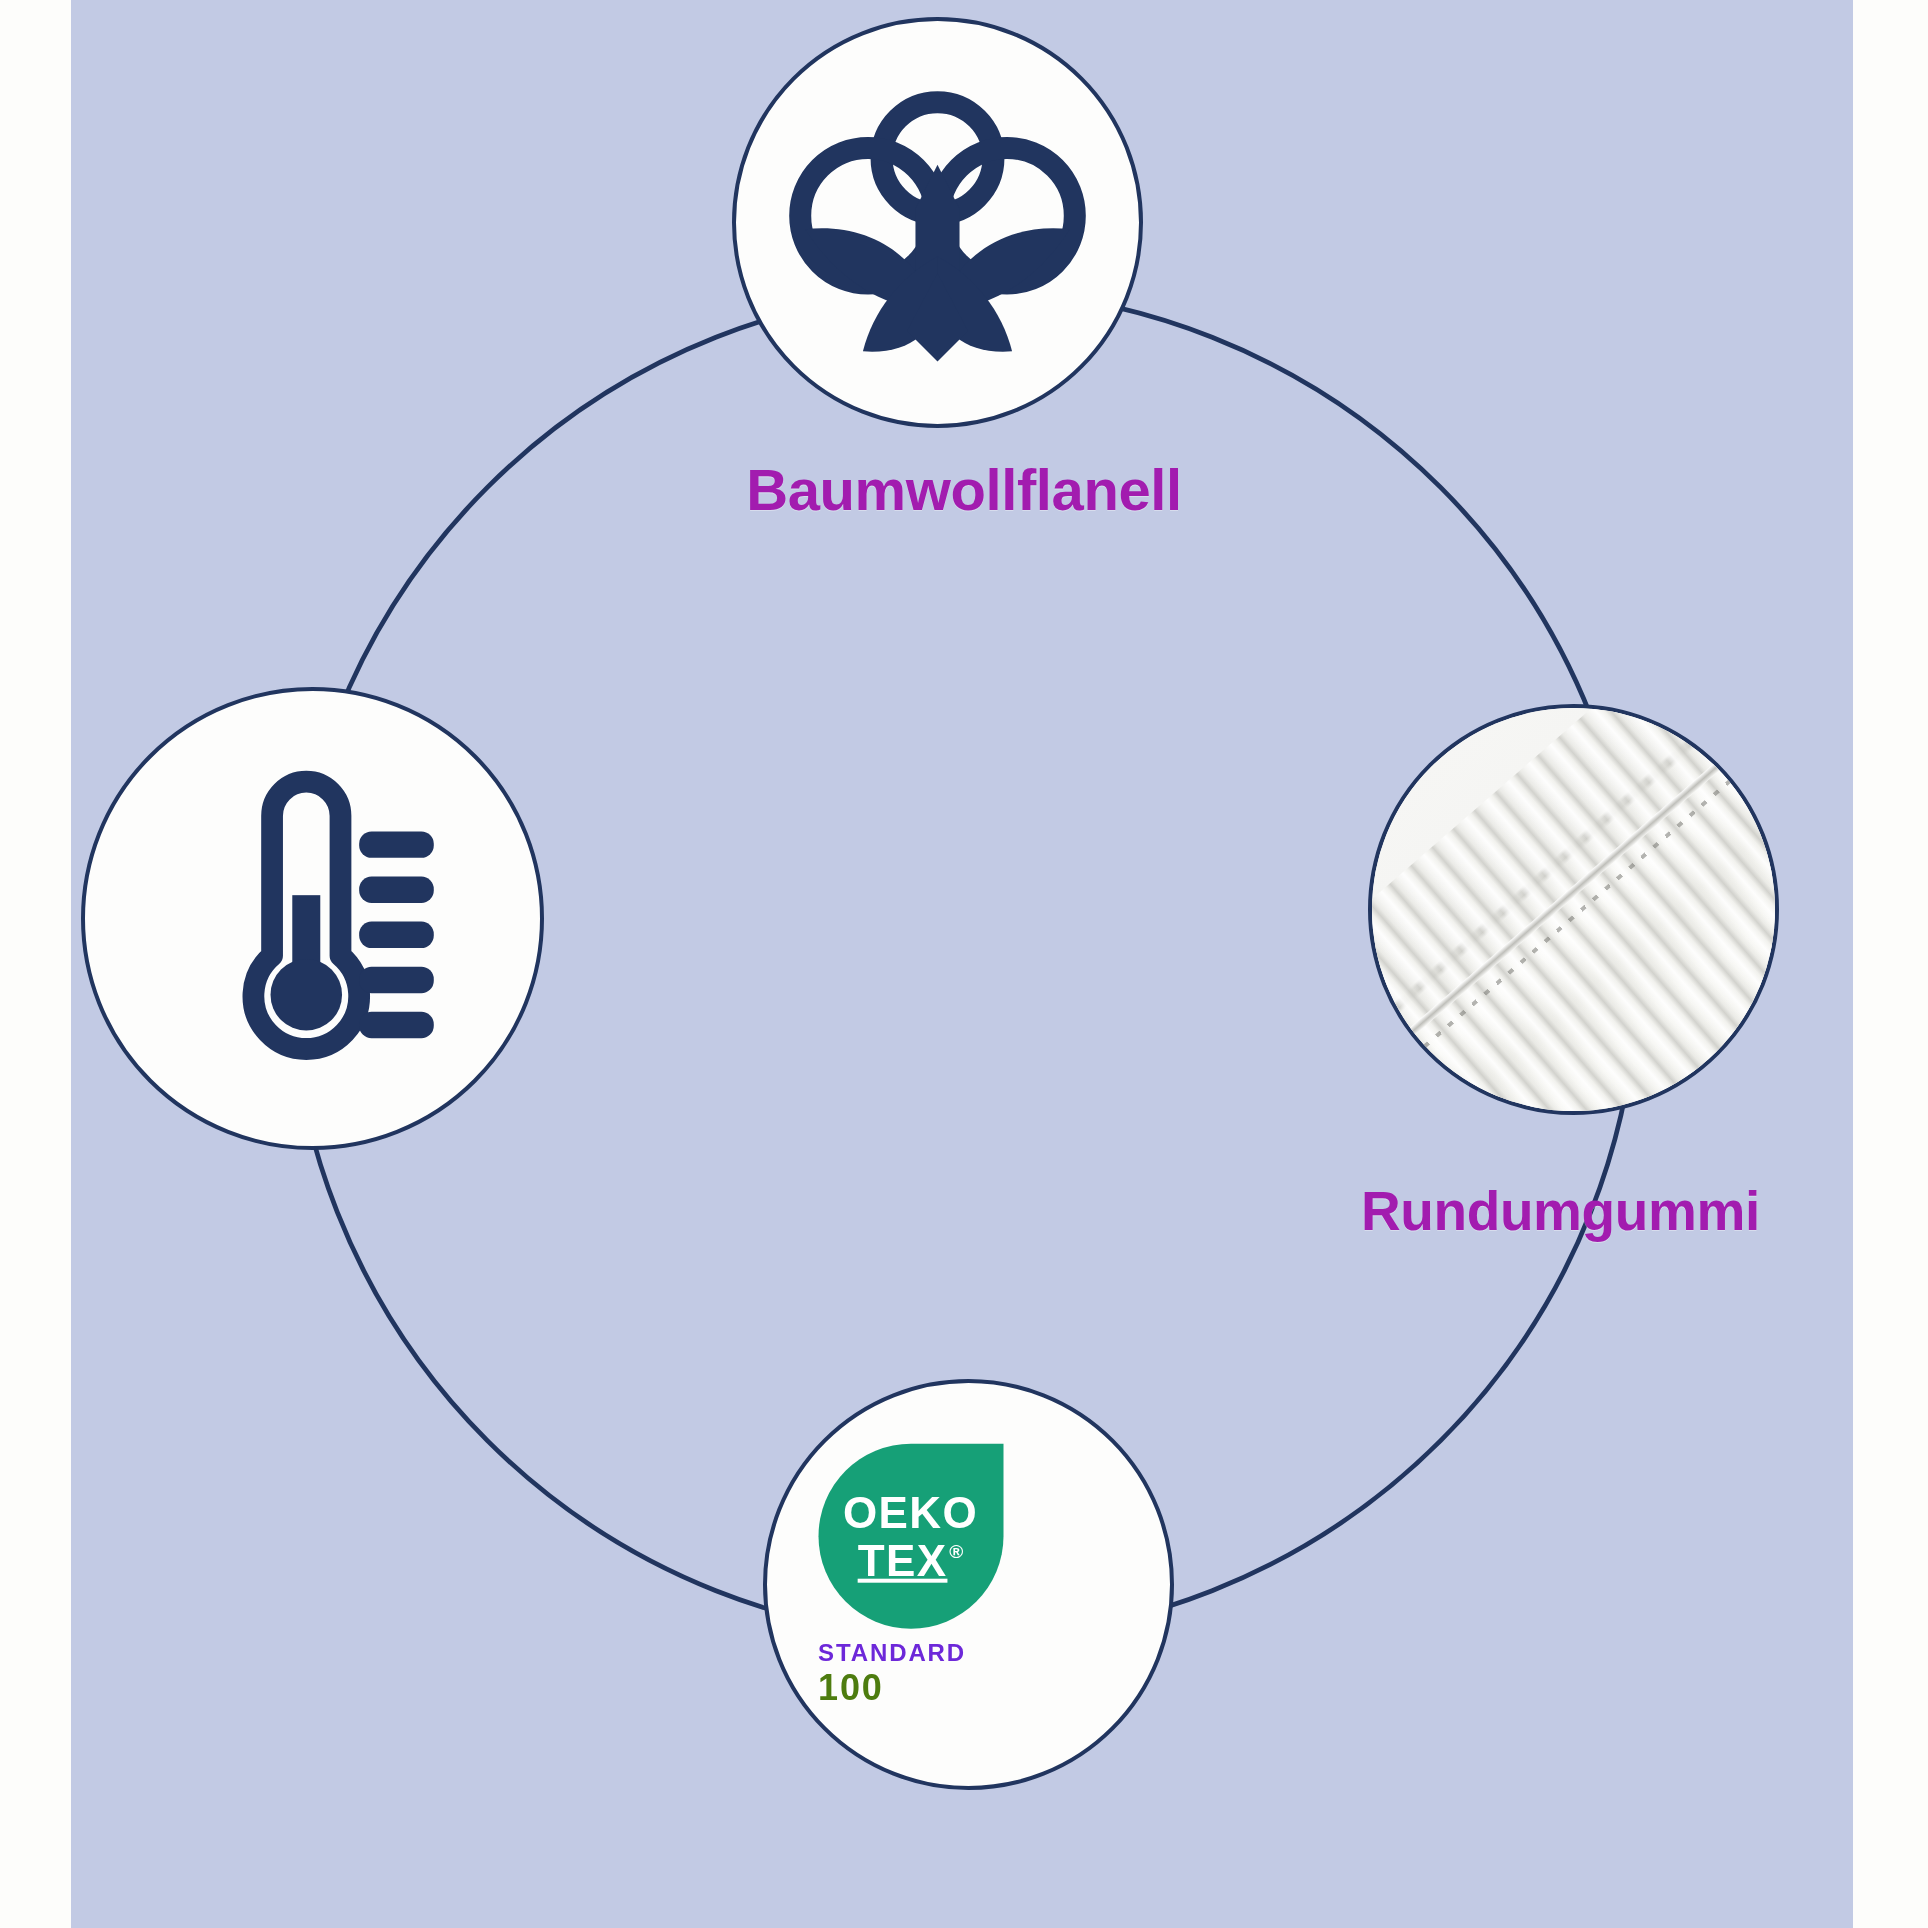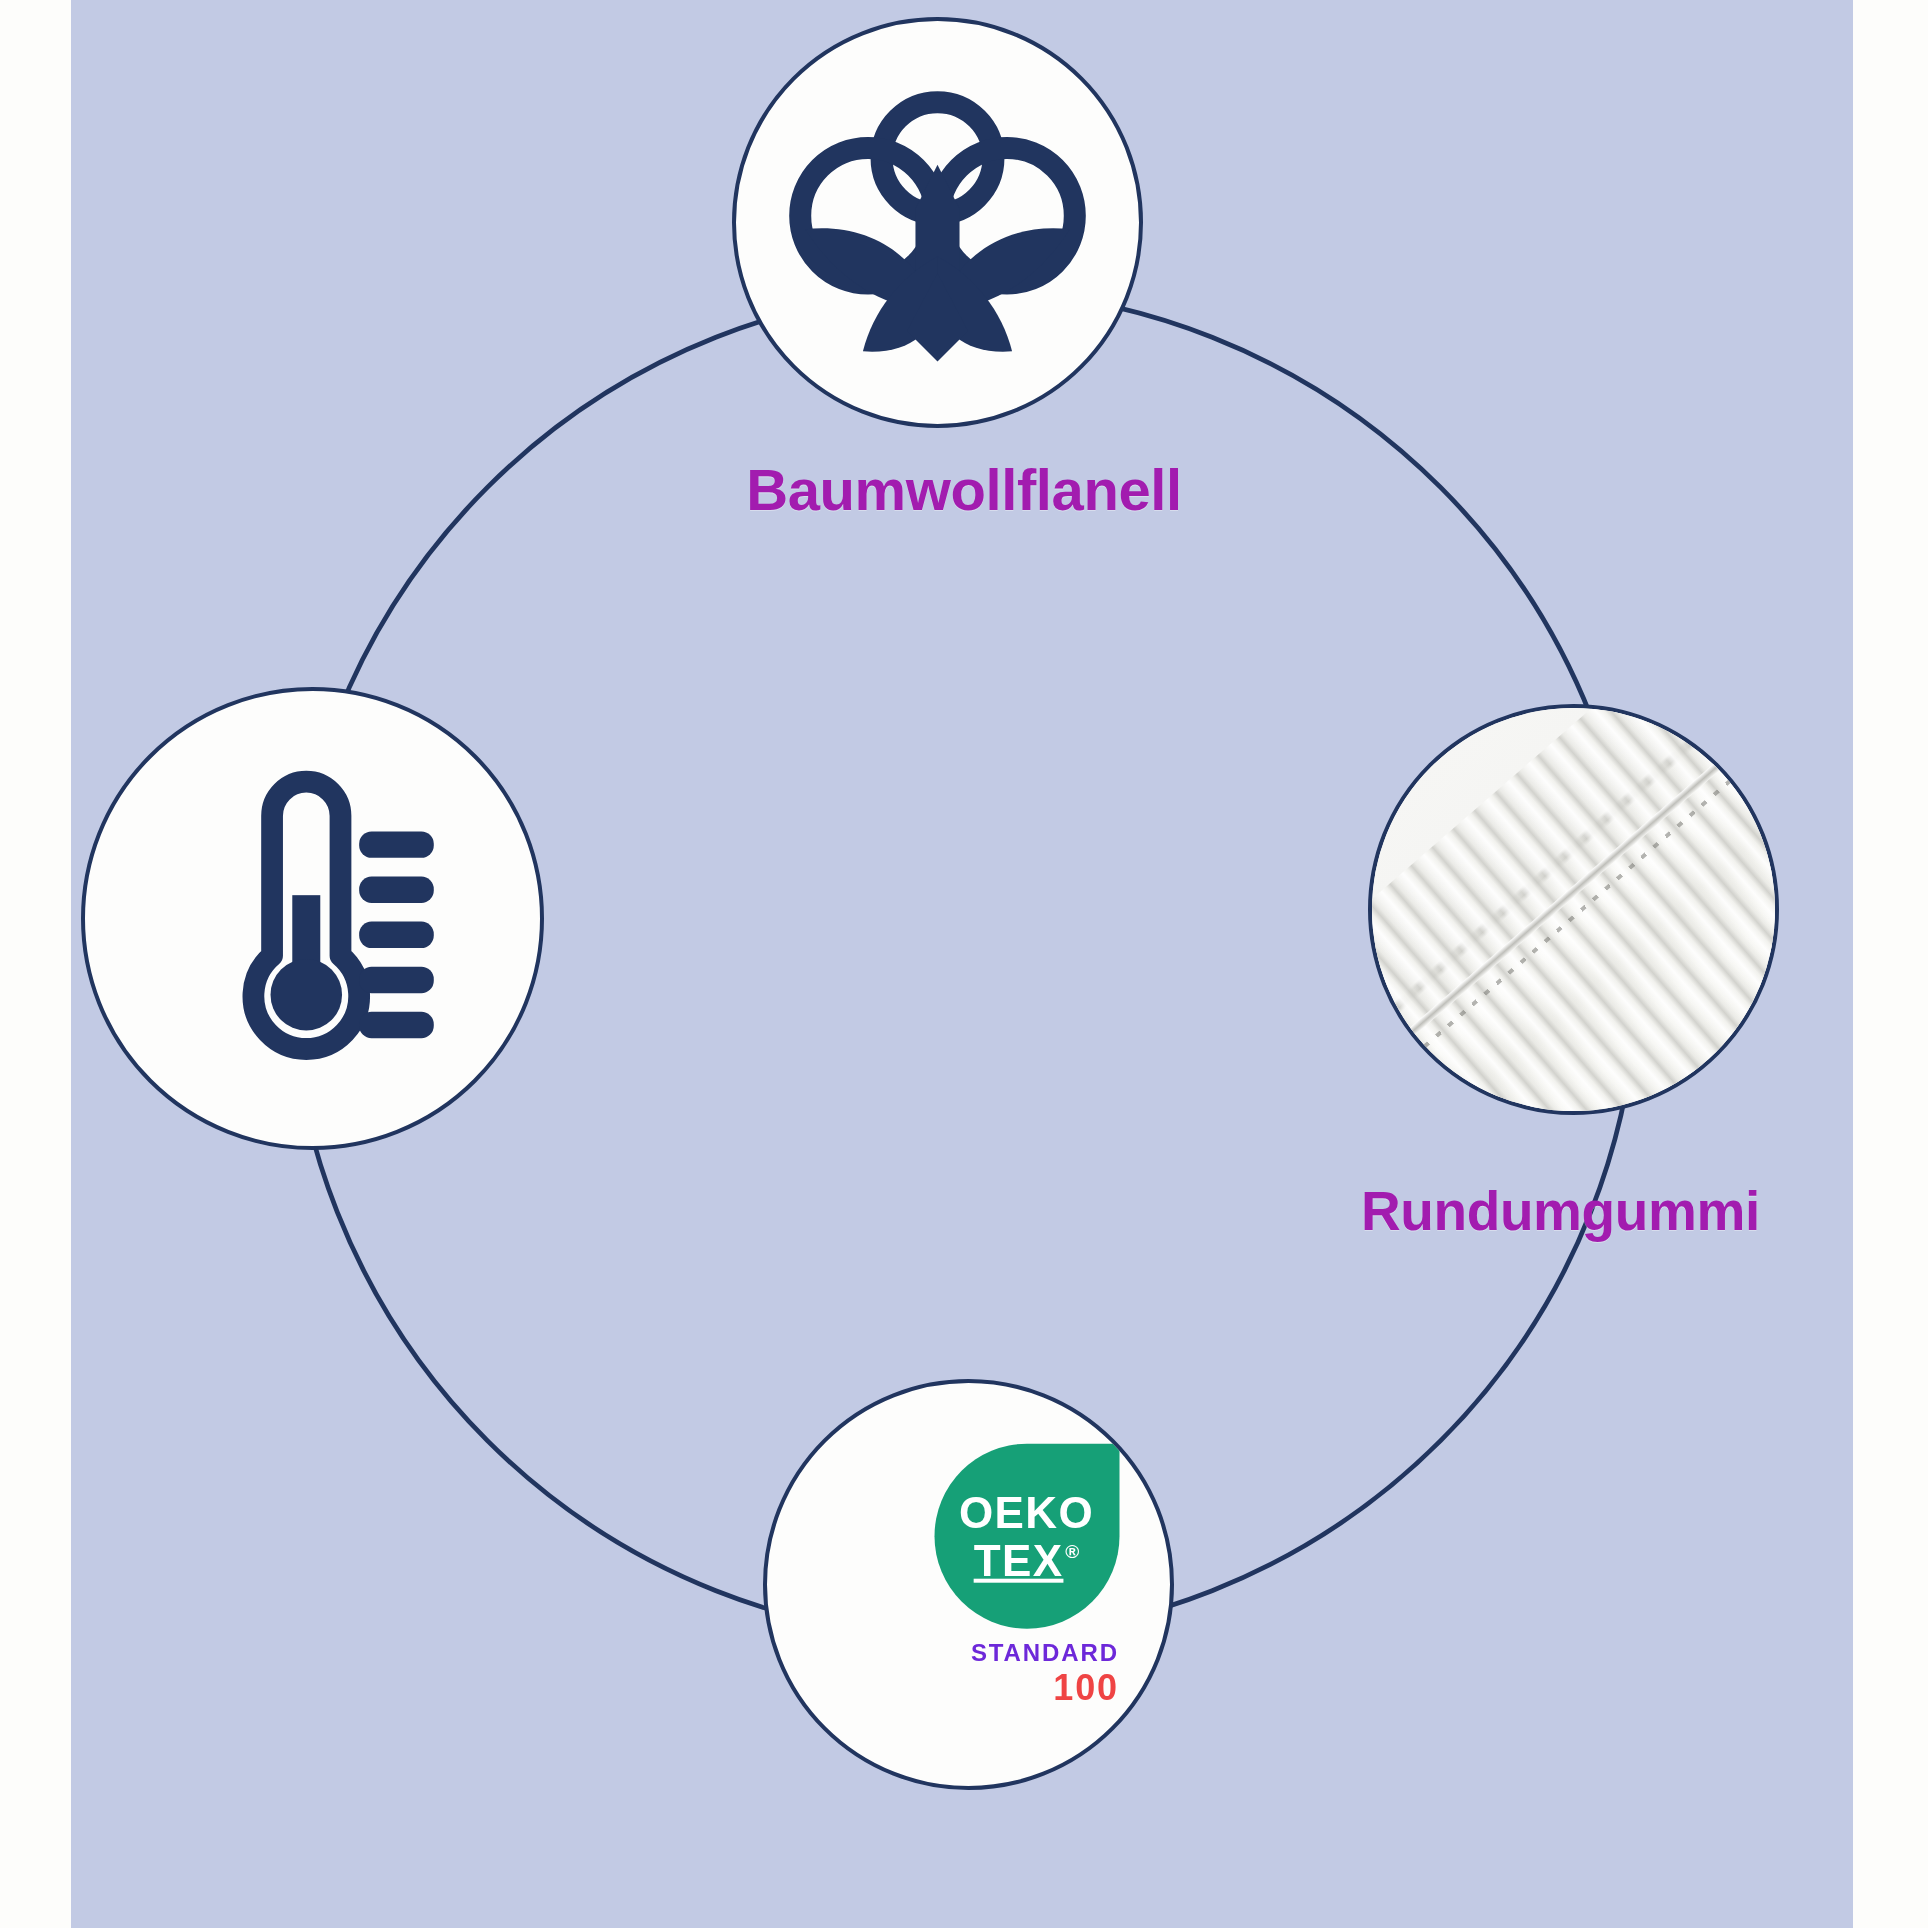--- a/index.html
+++ b/index.html
@@ -137,21 +137,21 @@
   }
 
   
   #oeko-badge {
     position: absolute;
     left: 50%; top: 48%;
     transform: translate(-50%,-50%);
     width: 301px;
     display: flex;
     flex-direction: column;
-    align-items: flex-end;
+    align-items: flex-start;
   }
   #oeko-drop {
     width: 185px; height: 185px;
     background: #16a077;
     border-radius: 50% 0 50% 50%;
     display: flex;
     flex-direction: column;
     align-items: center;
     justify-content: center;
     color: #ffffff;
@@ -183,21 +183,21 @@
   #oeko-std {
     margin-top: 10px;
     color: #6d28d9;
     font-weight: bold;
     font-size: 24px;
     letter-spacing: 1.9px;
     line-height: 1.15;
     text-align: center;
   }
   #oeko-num {
-    color: #ef4444;
+    color: #4d7c0f;
     font-weight: bold;
     font-size: 36px;
     letter-spacing: 1.9px;
     text-align: center;
   }
 </style>
 </head>
 <body>
 
 <div id="stage">

